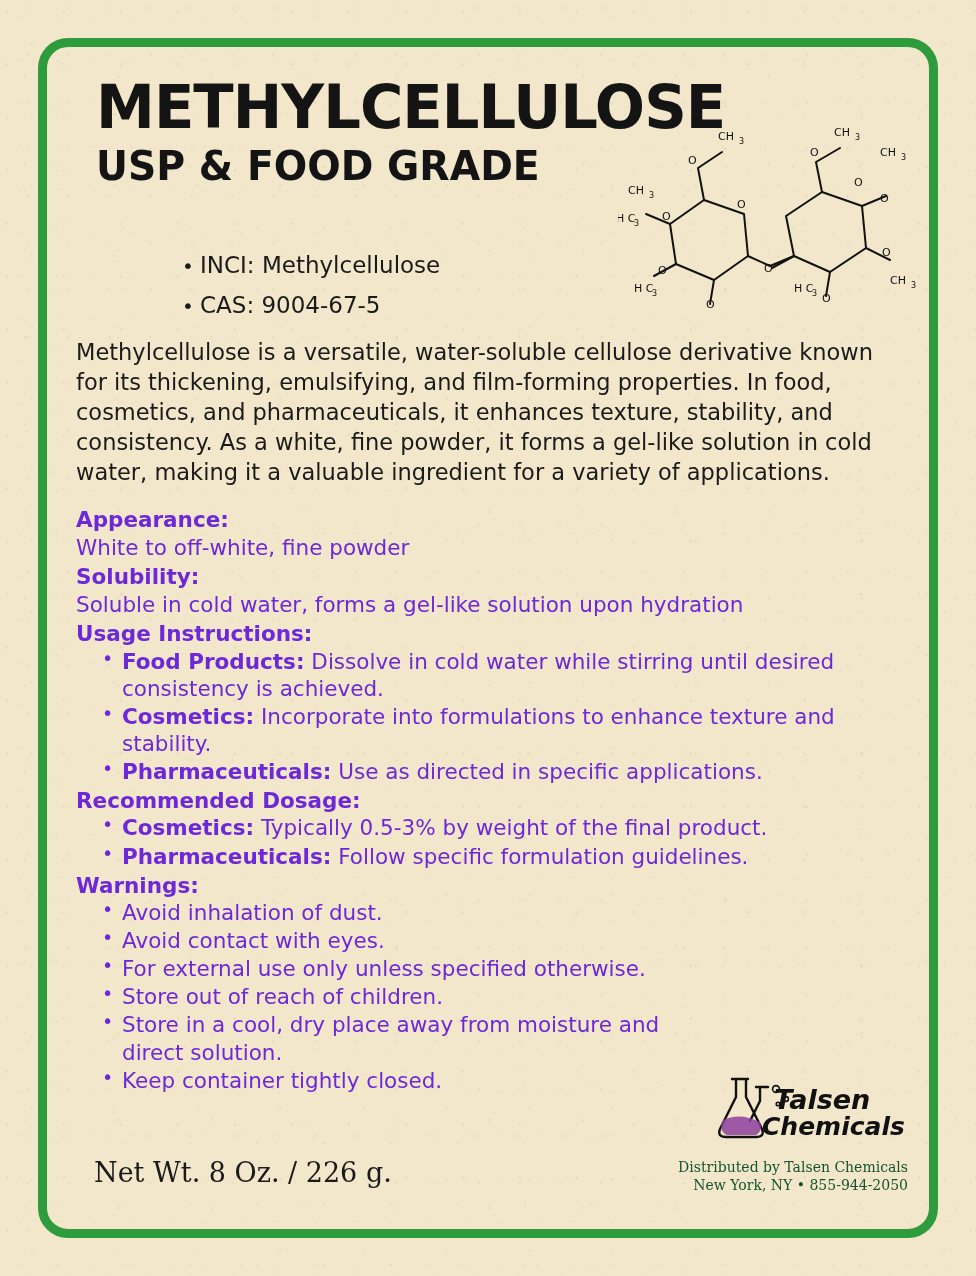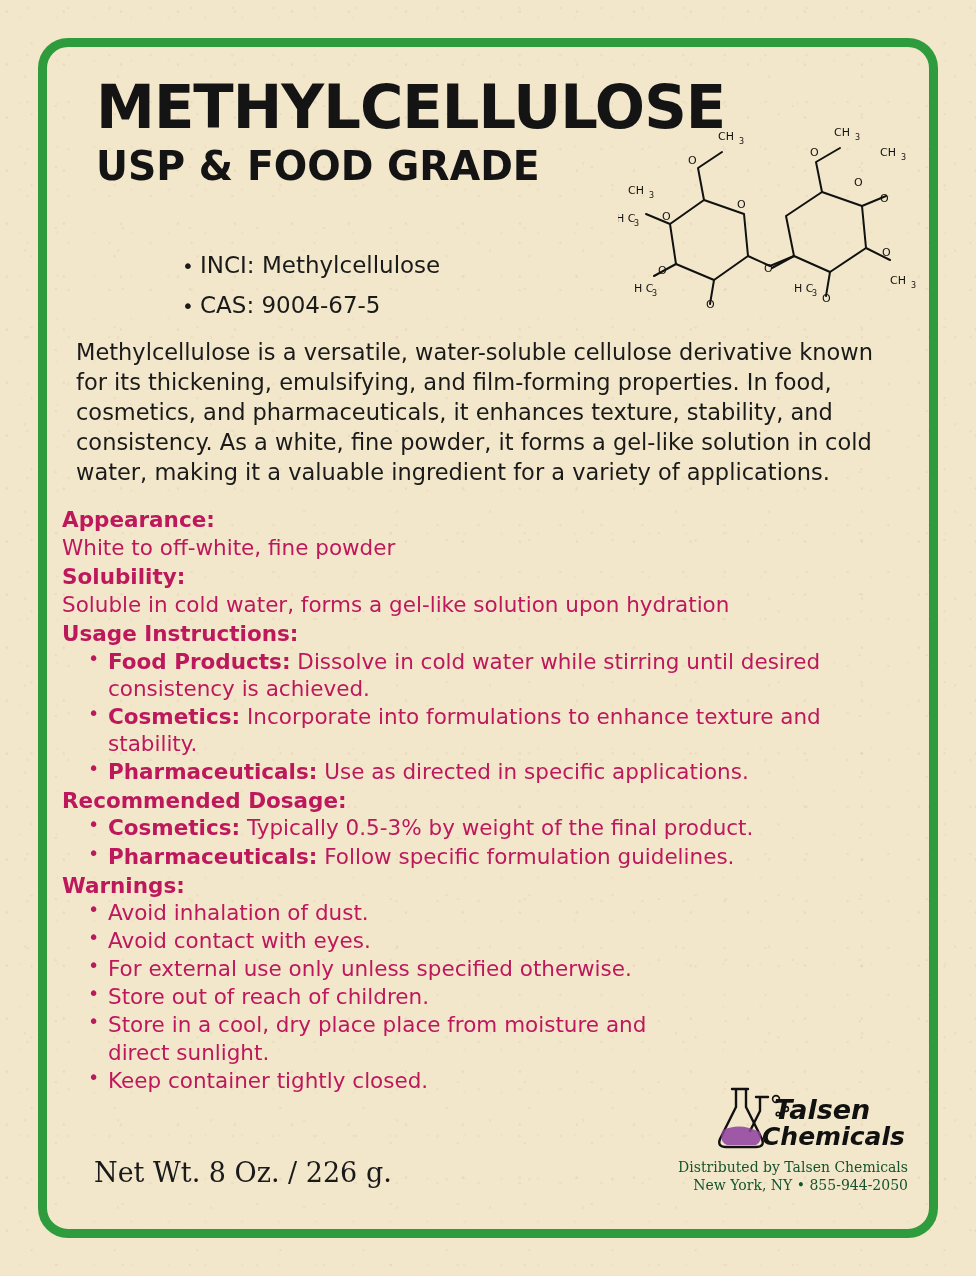--- a/index.html
+++ b/index.html
@@ -111,26 +111,26 @@
     left: 14px;
     top: 282px;
     width: 828px;
     font-size: 22.5px;
     line-height: 1.33;
     color: #1a1a1a;
   }
   
   .details {
     position: absolute;
-    left: 0;
+    left: 14px;
     top: 448px;
     width: 828px;
     font-size: 21.5px;
     line-height: 1.28;
-    color: #be185d;
+    color: #6d28d9;
   }
   .sec-head {
     font-weight: bold;
     font-size: 21.5px;
     margin-top: 2px;
   }
   .plain-line {
     font-size: 21.5px;
     margin-bottom: 1px;
   }
@@ -167,21 +167,21 @@
     position: absolute;
     right: 6px;
     bottom: 26px;
     width: 360px;
     text-align: right;
   }
   .logo-wrap {
     display: flex;
     justify-content: flex-end;
     align-items: flex-start;
-    margin-bottom: 4px;
+    margin-bottom: 14px;
   }
   .logo-svg { display: block; }
   .distrib {
     font-family: "DejaVu Serif", serif;
     font-size: 14px;
     line-height: 1.24;
     color: #14532d;
     white-space: nowrap;
   }
 </style>
@@ -288,21 +288,21 @@
 
     <div class="sec-head">Warnings:</div>
     <ul class="bul">
       <li><span>Avoid inhalation of dust.</span></li>
       <li><span>Avoid contact with eyes.</span></li>
       <li><span>For external use only unless specified otherwise.</span></li>
       <li><span>Store out of reach of children.</span></li>
     </ul>
 
     <ul class="bul" style="width:560px">
-      <li><span>Store in a cool, dry place place from moisture and direct sunlight.</span></li>
+      <li><span>Store in a cool, dry place away from moisture and direct solution.</span></li>
       <li><span>Keep container tightly closed.</span></li>
     </ul>
   </div>
 
   <div class="net-wt">Net Wt. 8 Oz. / 226 g.</div>
 
   <div class="brand-block">
     <div class="logo-wrap">
       <svg class="logo-svg" width="206" height="72" viewBox="0 0 206 72" xmlns="http://www.w3.org/2000/svg">
         <g stroke="#111" stroke-width="2.4" fill="none" stroke-linejoin="round" stroke-linecap="round">

